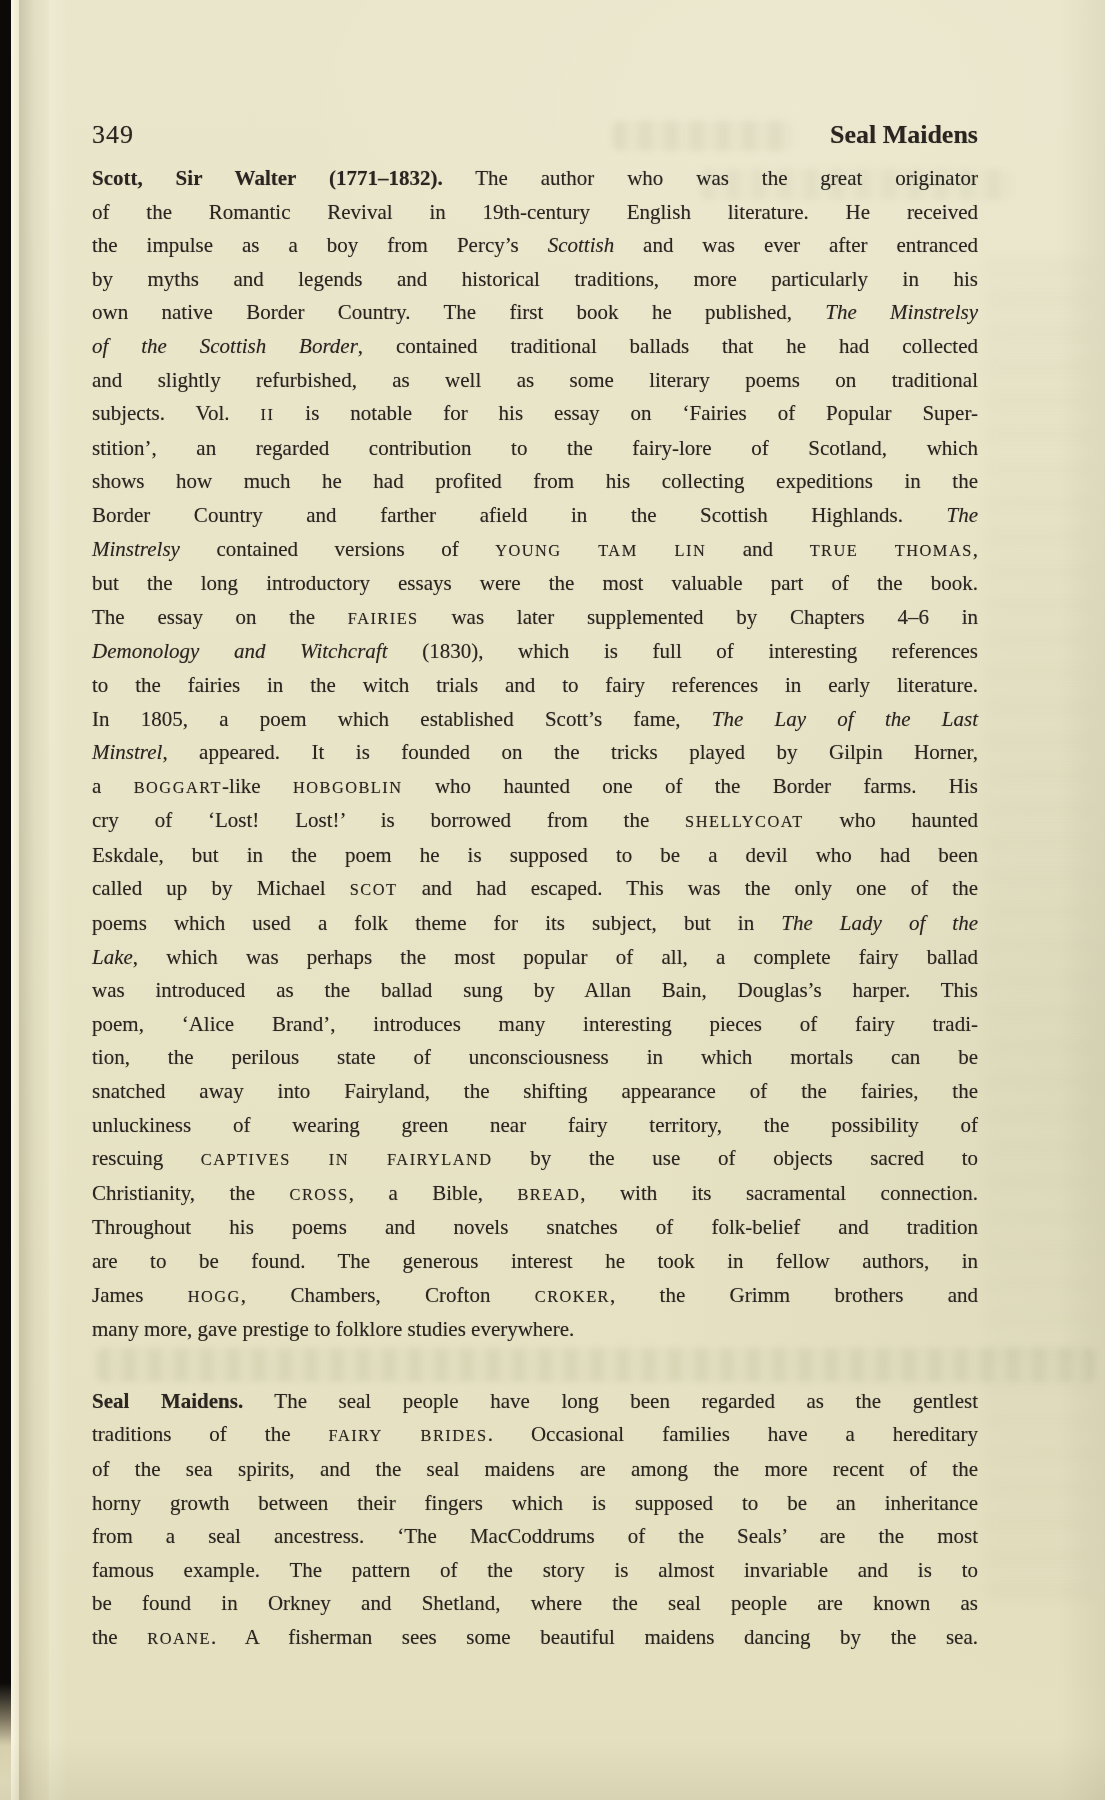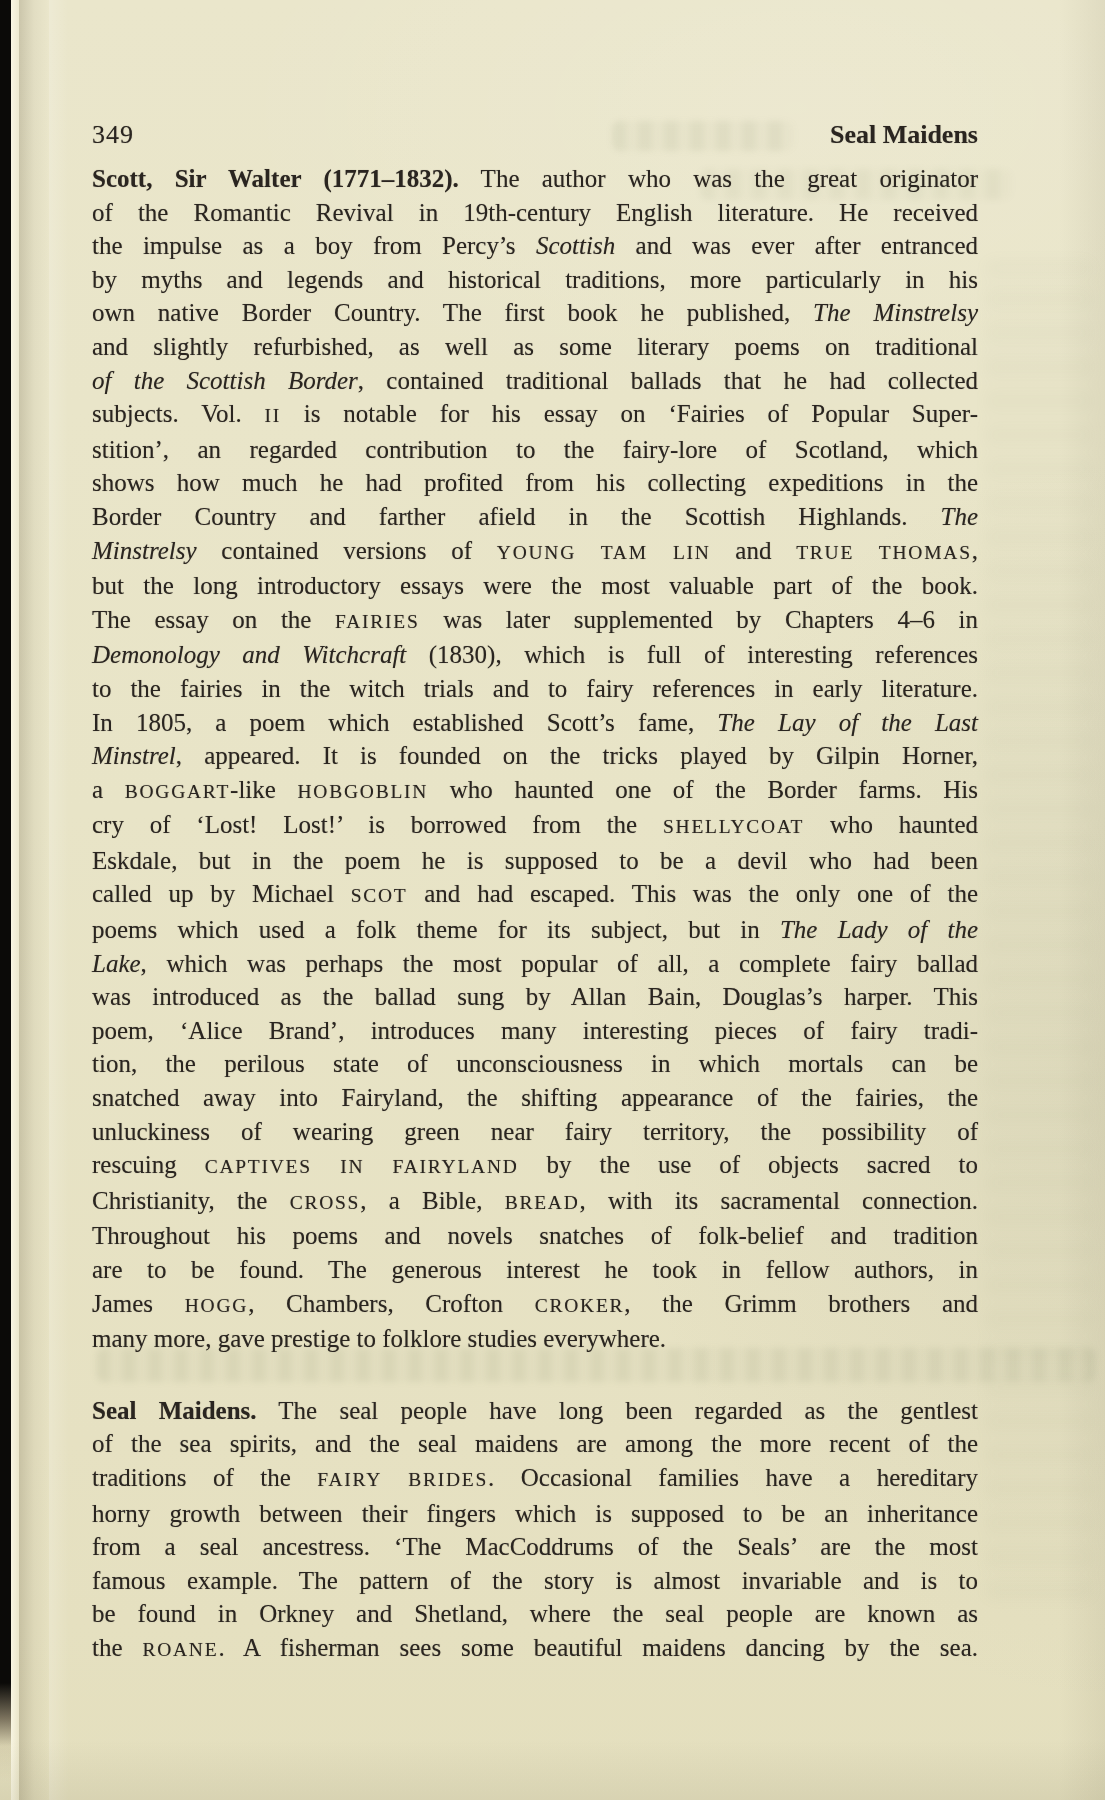--- a/index.html
+++ b/index.html
@@ -31,21 +31,21 @@
   .ghost.g3{left:96px;top:1348px;width:1000px;height:34px;opacity:.6;}
   .ghost.g4{left:985px;top:260px;width:108px;height:1340px;opacity:.18;filter:blur(7px);
     background:repeating-linear-gradient(0deg,rgba(130,138,104,0.25) 0 18px,rgba(130,138,104,0.08) 18px 34px);}
   
   .content{position:absolute;left:92px;top:118px;width:886px;color:#2a2520;
     text-shadow:0 0 1px rgba(42,37,32,0.38);}
   .pagehead{display:flex;justify-content:space-between;align-items:baseline;
     font-size:26px;line-height:34px;margin-bottom:10px;}
   .page-number{font-weight:normal;letter-spacing:1px;}
   .running-head{font-weight:bold;margin-left:24px;}
-  .entry{font-size:25px;}
+  .entry{font-size:21px;}
   .entry + .entry{margin-top:38px;}
   .line{line-height:33.6px;text-align:justify;text-align-last:justify;text-justify:inter-word;}
   .line.short{text-align-last:left;}
   .b{font-weight:bold;}
   .i{font-style:italic;}
   .sc{font-size:0.78em;letter-spacing:0.09em;}
 </style>
 </head>
 <body>
 
@@ -66,22 +66,22 @@
       <span class="page-number">349</span>
       <span class="running-head">Seal Maidens</span>
     </div>
     <div>
         <div class="entry">
           <div class="line"><span class="b">Scott, Sir Walter (1771–1832).</span><span> The author who was the great originator</span></div>
           <div class="line"><span>of the Romantic Revival in 19th-century English literature. He received</span></div>
           <div class="line"><span>the impulse as a boy from Percy’s </span><span class="i">Scottish</span><span> and was ever after entranced</span></div>
           <div class="line"><span>by myths and legends and historical traditions, more particularly in his</span></div>
           <div class="line"><span>own native Border Country. The first book he published, </span><span class="i">The Minstrelsy</span></div>
+          <div class="line"><span class="i">of the Scottish Border</span><span>, contained traditional ballads that he had collected</span></div>
           <div class="line"><span>and slightly refurbished, as well as some literary poems on traditional</span></div>
-          <div class="line"><span class="i">of the Scottish Border</span><span>, contained traditional ballads that he had collected</span></div>
           <div class="line"><span>subjects. Vol. </span><span class="sc">II</span><span> is notable for his essay on ‘Fairies of Popular Super-</span></div>
           <div class="line"><span>stition’, an regarded contribution to the fairy-lore of Scotland, which</span></div>
           <div class="line"><span>shows how much he had profited from his collecting expeditions in the</span></div>
           <div class="line"><span>Border Country and farther afield in the Scottish Highlands. </span><span class="i">The</span></div>
           <div class="line"><span class="i">Minstrelsy</span><span> contained versions of </span><span class="sc">YOUNG TAM LIN</span><span> and </span><span class="sc">TRUE THOMAS</span><span>,</span></div>
           <div class="line"><span>but the long introductory essays were the most valuable part of the book.</span></div>
           <div class="line"><span>The essay on the </span><span class="sc">FAIRIES</span><span> was later supplemented by Chapters 4–6 in</span></div>
           <div class="line"><span class="i">Demonology and Witchcraft</span><span> (1830), which is full of interesting references</span></div>
           <div class="line"><span>to the fairies in the witch trials and to fairy references in early literature.</span></div>
           <div class="line"><span>In 1805, a poem which established Scott’s fame, </span><span class="i">The Lay of the Last</span></div>
@@ -99,22 +99,22 @@
           <div class="line"><span>unluckiness of wearing green near fairy territory, the possibility of</span></div>
           <div class="line"><span>rescuing </span><span class="sc">CAPTIVES IN FAIRYLAND</span><span> by the use of objects sacred to</span></div>
           <div class="line"><span>Christianity, the </span><span class="sc">CROSS</span><span>, a Bible, </span><span class="sc">BREAD</span><span>, with its sacramental connection.</span></div>
           <div class="line"><span>Throughout his poems and novels snatches of folk-belief and tradition</span></div>
           <div class="line"><span>are to be found. The generous interest he took in fellow authors, in</span></div>
           <div class="line"><span>James </span><span class="sc">HOGG</span><span>, Chambers, Crofton </span><span class="sc">CROKER</span><span>, the Grimm brothers and</span></div>
           <div class="line short"><span>many more, gave prestige to folklore studies everywhere.</span></div>
         </div>
         <div class="entry">
           <div class="line"><span class="b">Seal Maidens.</span><span> The seal people have long been regarded as the gentlest</span></div>
+          <div class="line"><span>traditions of the </span><span class="sc">FAIRY BRIDES</span><span>. Occasional families have a hereditary</span></div>
           <div class="line"><span>of the sea spirits, and the seal maidens are among the more recent of the</span></div>
-          <div class="line"><span>traditions of the </span><span class="sc">FAIRY BRIDES</span><span>. Occasional families have a hereditary</span></div>
           <div class="line"><span>horny growth between their fingers which is supposed to be an inheritance</span></div>
           <div class="line"><span>from a seal ancestress. ‘The MacCoddrums of the Seals’ are the most</span></div>
           <div class="line"><span>famous example. The pattern of the story is almost invariable and is to</span></div>
           <div class="line"><span>be found in Orkney and Shetland, where the seal people are known as</span></div>
           <div class="line"><span>the </span><span class="sc">ROANE</span><span>. A fisherman sees some beautiful maidens dancing by the sea.</span></div>
         </div>
       </div>
   </div>
 </div>
 

